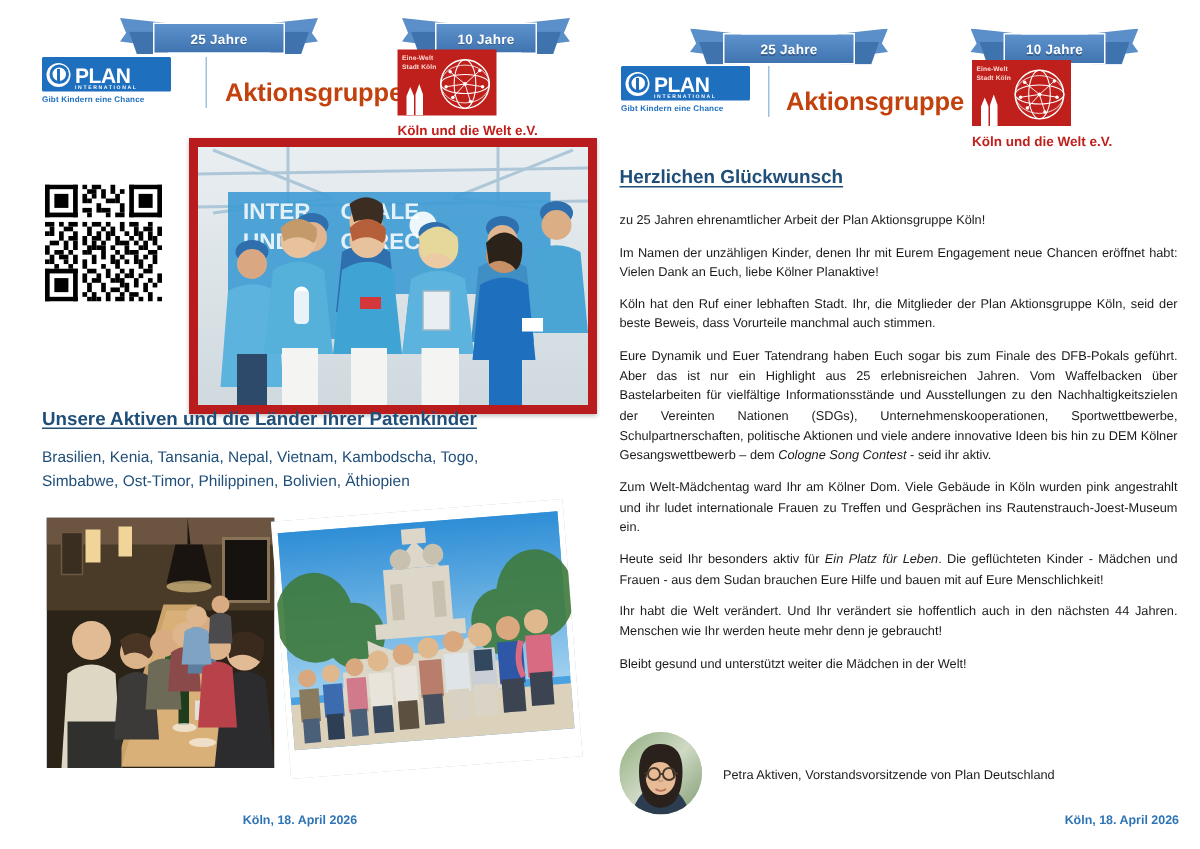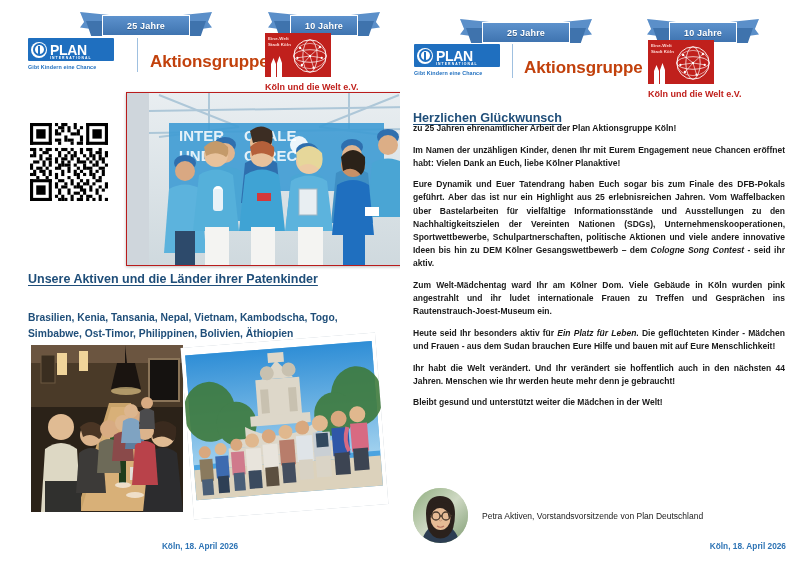--- a/index.html
+++ b/index.html
@@ -48,33 +48,33 @@
   .kwlogo{position:absolute;}
   .kw-box{width:66px;height:44px;background:#c0201c;position:relative;overflow:hidden;}
   .kw-txt{position:absolute;left:3px;top:3px;color:#ffd9d5;font-size:4.4px;font-weight:bold;
     line-height:1.35;letter-spacing:.1px;}
   .kw-dom{position:absolute;left:4px;bottom:0;width:22px;height:22px;}
   .kw-globe{position:absolute;right:3px;top:5px;width:36px;height:36px;}
   .kw-cap{color:#c0201c;font-weight:bold;font-size:9px;margin-top:5px;white-space:nowrap;}
 
   
   .photo{position:absolute;background:#cfd6dc;overflow:hidden;}
-  .photo.frame{border:1px solid #b91c1c;box-shadow:0 1px 3px rgba(0,0,0,.25);padding-left:22px;}
+  .photo.frame{border:6px solid #b91c1c;box-shadow:0 1px 3px rgba(0,0,0,.25);}
   .qr{position:absolute;image-rendering:pixelated;}
 
   
   .lhead{position:absolute;color:#1f4e79;font-weight:bold;font-size:12.5px;
     text-decoration:underline;text-underline-offset:2px;}
-  .lcountries{position:absolute;color:#1f4e79;font-weight:bold;font-size:10.3px;
-    line-height:1.55;width:330px;margin-top:12px;}
+  .lcountries{position:absolute;color:#1f4e79;font-weight:normal;font-size:10.3px;
+    line-height:1.55;width:330px;}
 
   
   .rhead{position:absolute;color:#1f4e79;font-weight:bold;font-size:12.6px;
     text-decoration:underline;text-underline-offset:2px;}
-  .body{position:absolute;left:13px;top:122px;width:372px;font-weight:bold;}
+  .body{position:absolute;left:13px;top:140px;width:372px;}
   .body p{margin:0 0 8.4px 0;font-size:8.5px;line-height:1.55;color:#1a1a1a;
     text-align:justify;}
   .body p em{font-style:italic;}
 
   .signature{position:absolute;left:13px;top:488px;display:flex;align-items:center;}
   .avatar{width:55px;height:55px;border-radius:50%;overflow:hidden;position:relative;
     background:#b9c9a8;flex:0 0 55px;}
   .sig-name{font-size:8.5px;color:#1a1a1a;margin-left:14px;}
 
   .datestamp{position:absolute;color:#2e74b5;font-weight:bold;font-size:8.3px;}
@@ -634,20 +634,21 @@
         </svg>
       </div>
       <div class="kw-cap">Köln und die Welt e.V.</div>
     </div>
 
     <div class="rhead" style="left:13px;top:111px;">Herzlichen Glückwunsch</div>
 
     <div class="body">
       <p>zu 25 Jahren ehrenamtlicher Arbeit der Plan Aktionsgruppe Köln!</p>
       <p>Im Namen der unzähligen Kinder, denen Ihr mit Eurem Engagement neue Chancen eröffnet habt: Vielen Dank an Euch, liebe Kölner Planaktive!</p>
+      <p>Köln hat den Ruf einer lebhaften Stadt. Ihr, die Mitglieder der Plan Aktionsgruppe Köln, seid der beste Beweis, dass Vorurteile manchmal auch stimmen.</p>
       <p><span>Eure Dynamik und Euer Tatendrang haben Euch sogar bis zum Finale des DFB-Pokals geführt. Aber das ist nur ein Highlight aus 25 erlebnisreichen Jahren. Vom Waffelbacken über Bastelarbeiten für vielfältige Informationsstände und   Ausstellungen zu den Nachhaltigkeitszielen der Vereinten Nationen (SDGs), Unternehmenskooperationen, Sportwettbewerbe, Schulpartnerschaften, politische Aktionen und viele andere innovative Ideen bis hin zu DEM Kölner Gesangswettbewerb – dem </span><em>Cologne Song Contest</em><span> - seid ihr aktiv.</span></p>
       <p>Zum Welt-Mädchentag ward Ihr am Kölner Dom. Viele Gebäude in Köln wurden pink angestrahlt und ihr ludet internationale Frauen zu Treffen und Gesprächen ins Rautenstrauch-Joest-Museum ein.</p>
       <p><span>Heute seid Ihr besonders aktiv für </span><em>Ein Platz für Leben</em><span>. Die geflüchteten Kinder - Mädchen und Frauen - aus dem Sudan brauchen Eure Hilfe und bauen mit  auf Eure Menschlichkeit!</span></p>
       <p>Ihr habt die Welt verändert. Und Ihr verändert sie hoffentlich auch in den nächsten 44 Jahren. Menschen wie Ihr werden heute mehr denn je gebraucht!</p>
       <p>Bleibt gesund und unterstützt weiter die Mädchen in der Welt!</p>
     </div>
 
     <div class="signature">
       <div class="avatar">
         <svg width="55" height="55" viewBox="0 0 55 55">

